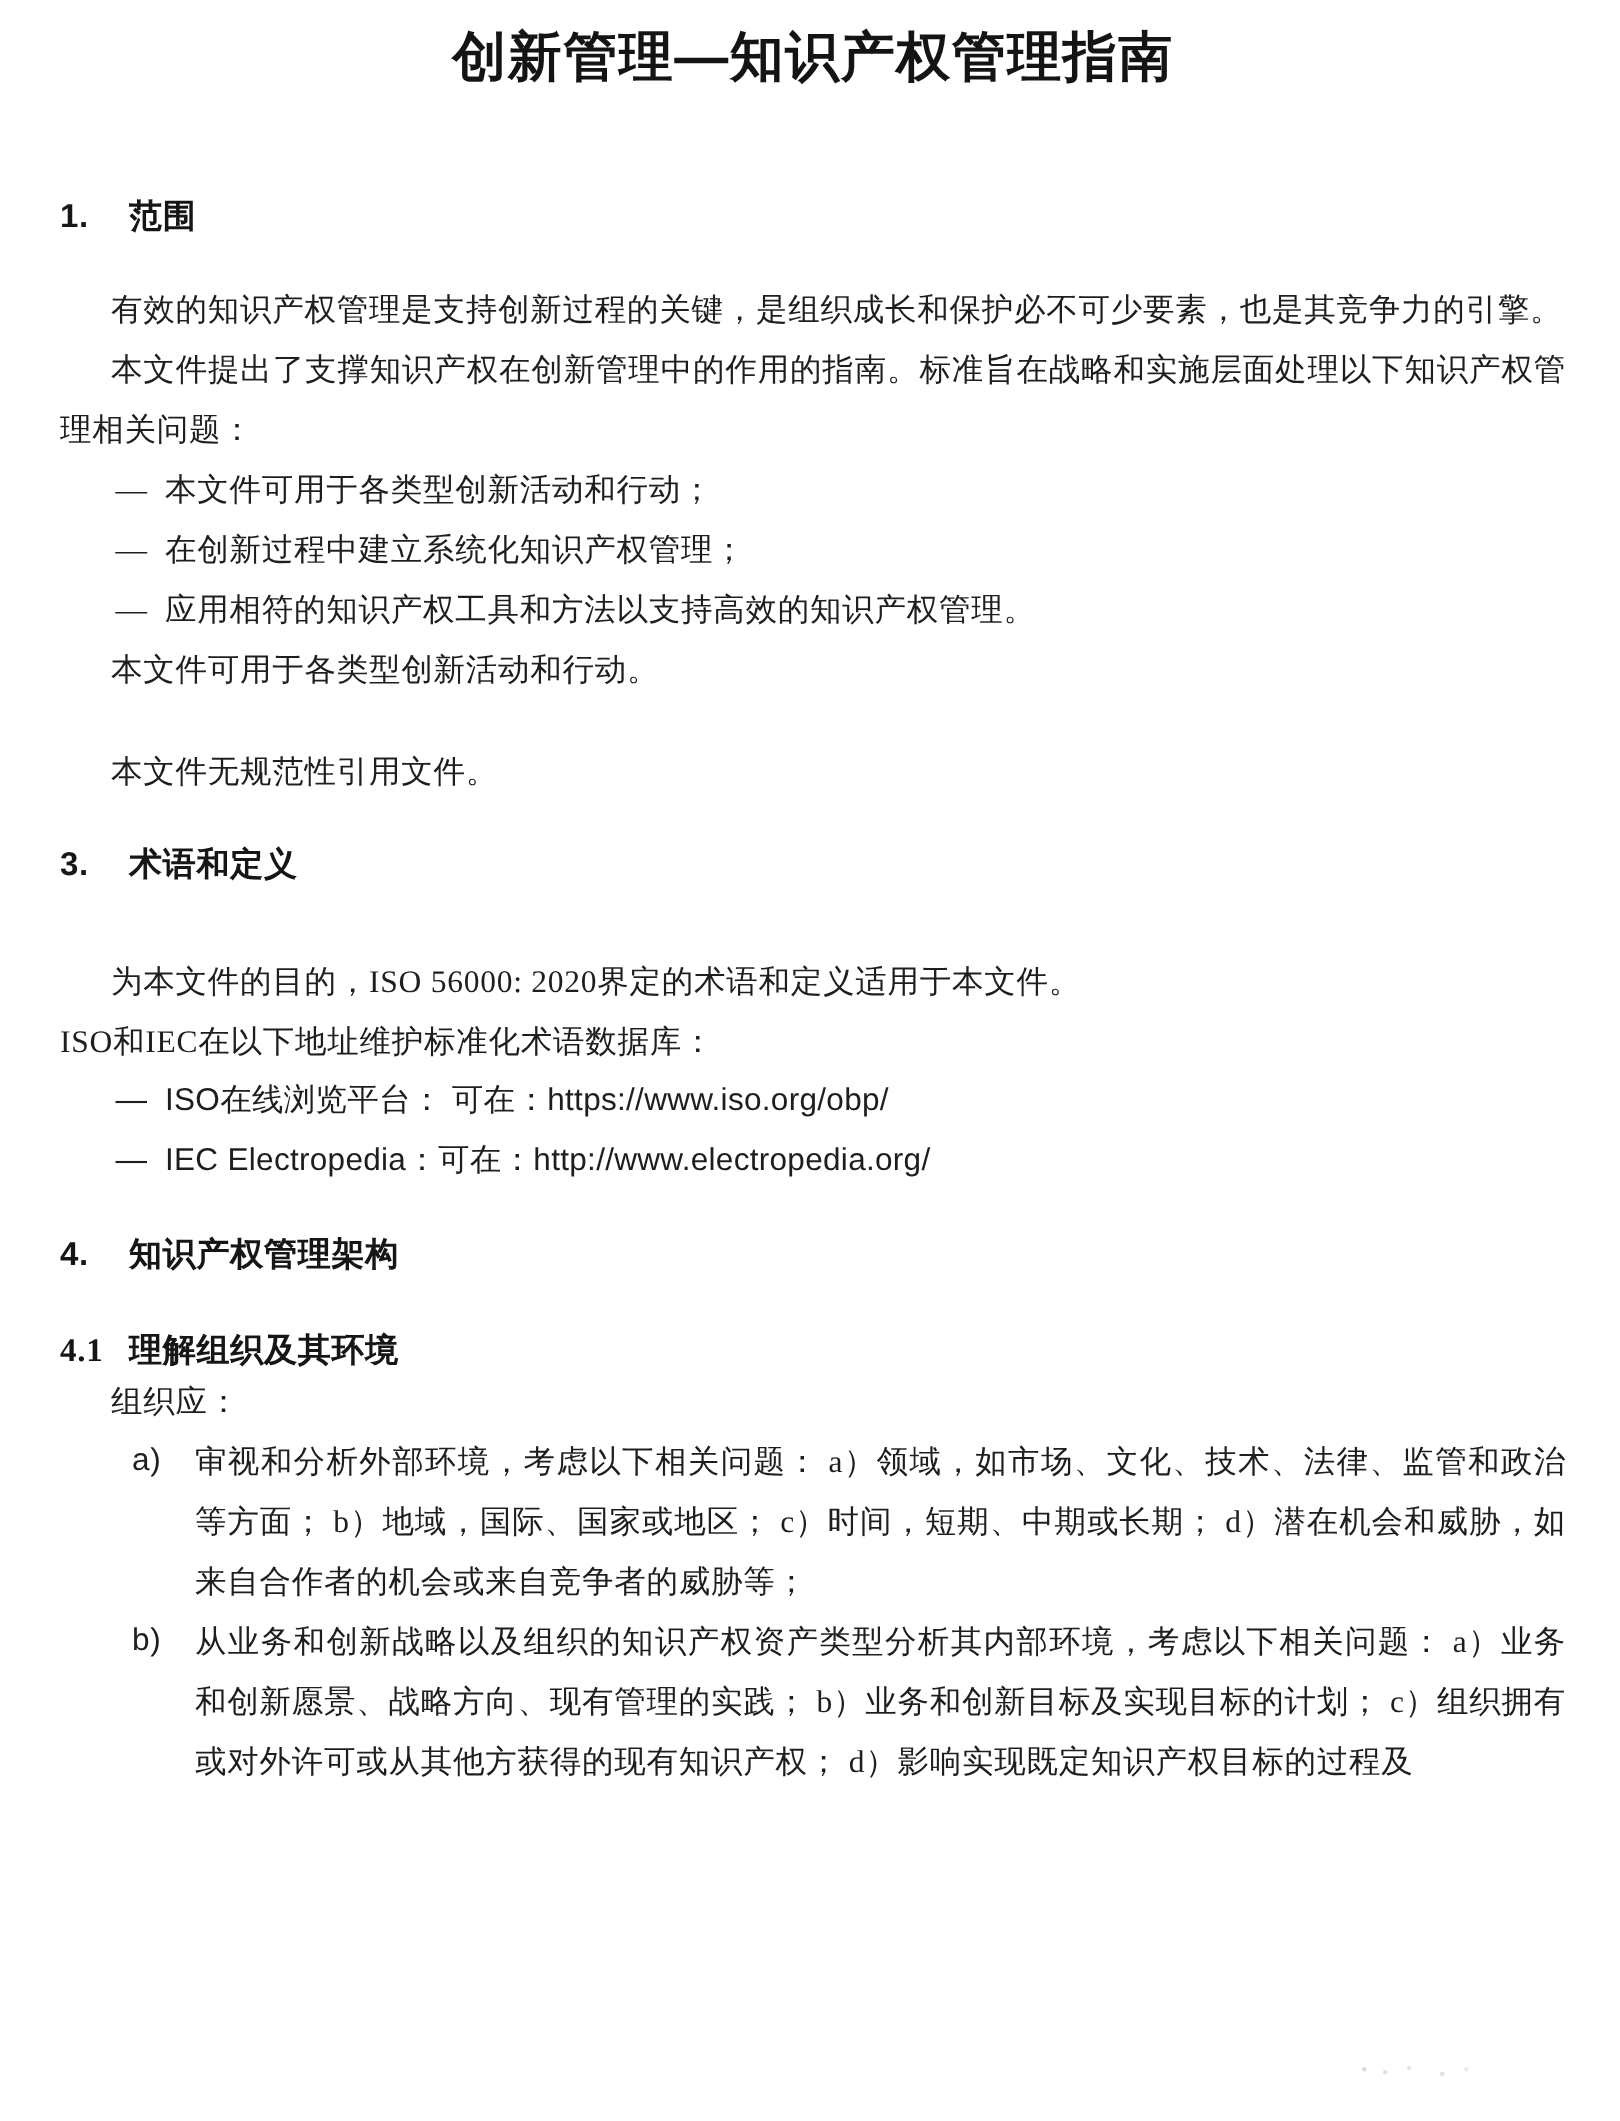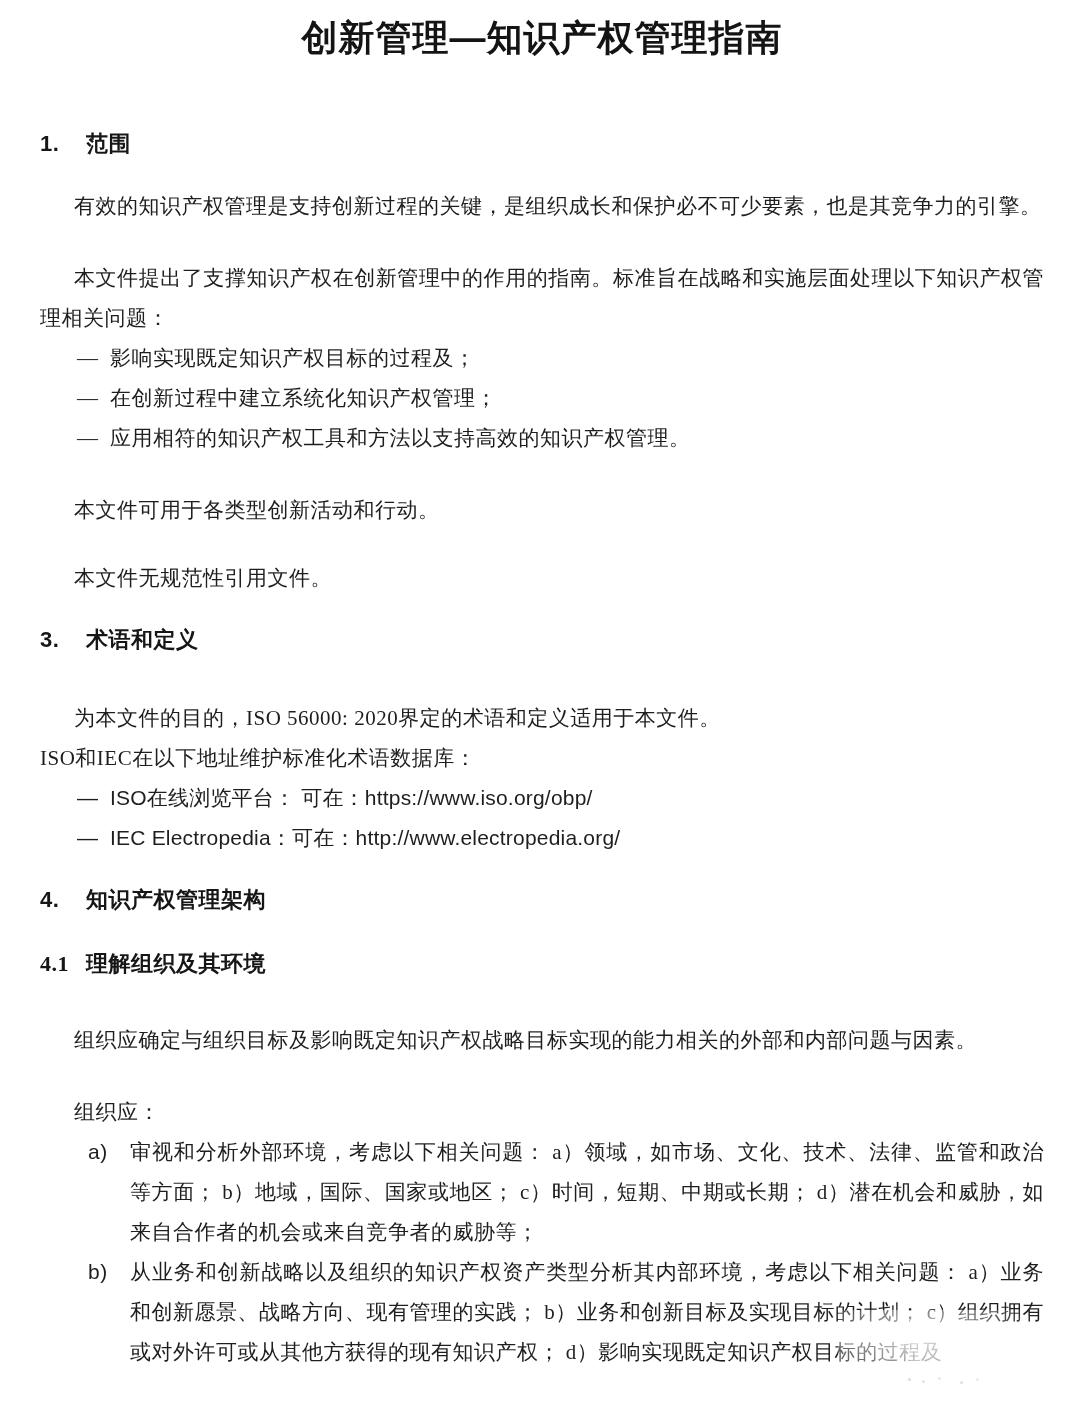--- a/index.html
+++ b/index.html
@@ -35,21 +35,21 @@
   .sec-h .num { display: inline-block; min-width: 46px; }
   .para {
     margin: 0;
     font-family: "Liberation Serif", "DejaVu Serif", serif;
     font-size: 21px;
     line-height: 40px;
     text-align: justify;
     letter-spacing: 0.5px;
     color: #1e1e1e;
   }
-  .indent { text-indent: 34px; margin-top: 32px; }
+  .indent { text-indent: 34px; }
   .dash-item {
     position: relative;
     padding-left: 70px;
     font-family: "Liberation Serif", "DejaVu Serif", serif;
     font-size: 21px;
     line-height: 40px;
     text-align: justify;
     letter-spacing: 0.5px;
     color: #1e1e1e;
   }
@@ -108,21 +108,21 @@
 
   <div class="sec-h mt-h1">
     <span class="num">1.</span><span>范围</span>
   </div>
 
   <p class="para indent mt-40">有效的知识产权管理是支持创新过程的关键，是组织成长和保护必不可少要素，也是其竞争力的引擎。</p>
   <p class="para indent">本文件提出了支撑知识产权在创新管理中的作用的指南。标准旨在战略和实施层面处理以下知识产权管理相关问题：</p>
 
   <div class="dash-item">
     <span class="dash">—</span>
-    <span>影响实现既定知识产权目标的过程及；</span>
+    <span>本文件可用于各类型创新活动和行动；</span>
   </div>
   <div class="dash-item">
     <span class="dash">—</span>
     <span>在创新过程中建立系统化知识产权管理；</span>
   </div>
   <div class="dash-item">
     <span class="dash">—</span>
     <span>应用相符的知识产权工具和方法以支持高效的知识产权管理。</span>
   </div>
 
@@ -148,21 +148,20 @@
   </div>
 
   <div class="sec-h mt-28">
     <span class="num">4.</span><span>知识产权管理架构</span>
   </div>
 
   <div class="sec-h mt-36">
     <span class="num">4.1</span><span>理解组织及其环境</span>
   </div>
 
-  <p class="para indent mt-42">组织应确定与组织目标及影响既定知识产权战略目标实现的能力相关的外部和内部问题与因素。</p>
   <p class="para indent">组织应：</p>
 
   <div class="li-item">
     <span class="marker">a)</span>
     <span>审视和分析外部环境，考虑以下相关问题： a）领域，如市场、文化、技术、法律、监管和政治等方面； b）地域，国际、国家或地区； c）时间，短期、中期或长期； d）潜在机会和威胁，如来自合作者的机会或来自竞争者的威胁等；</span>
   </div>
   <div class="li-item">
     <span class="marker">b)</span>
     <span>从业务和创新战略以及组织的知识产权资产类型分析其内部环境，考虑以下相关问题： a）业务和创新愿景、战略方向、现有管理的实践； b）业务和创新目标及实现目标的计划； c）组织拥有或对外许可或从其他方获得的现有知识产权； d）影响实现既定知识产权目标的过程及</span>
   </div>

